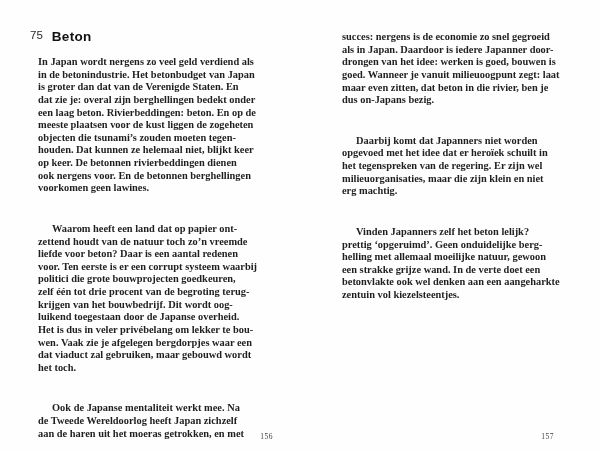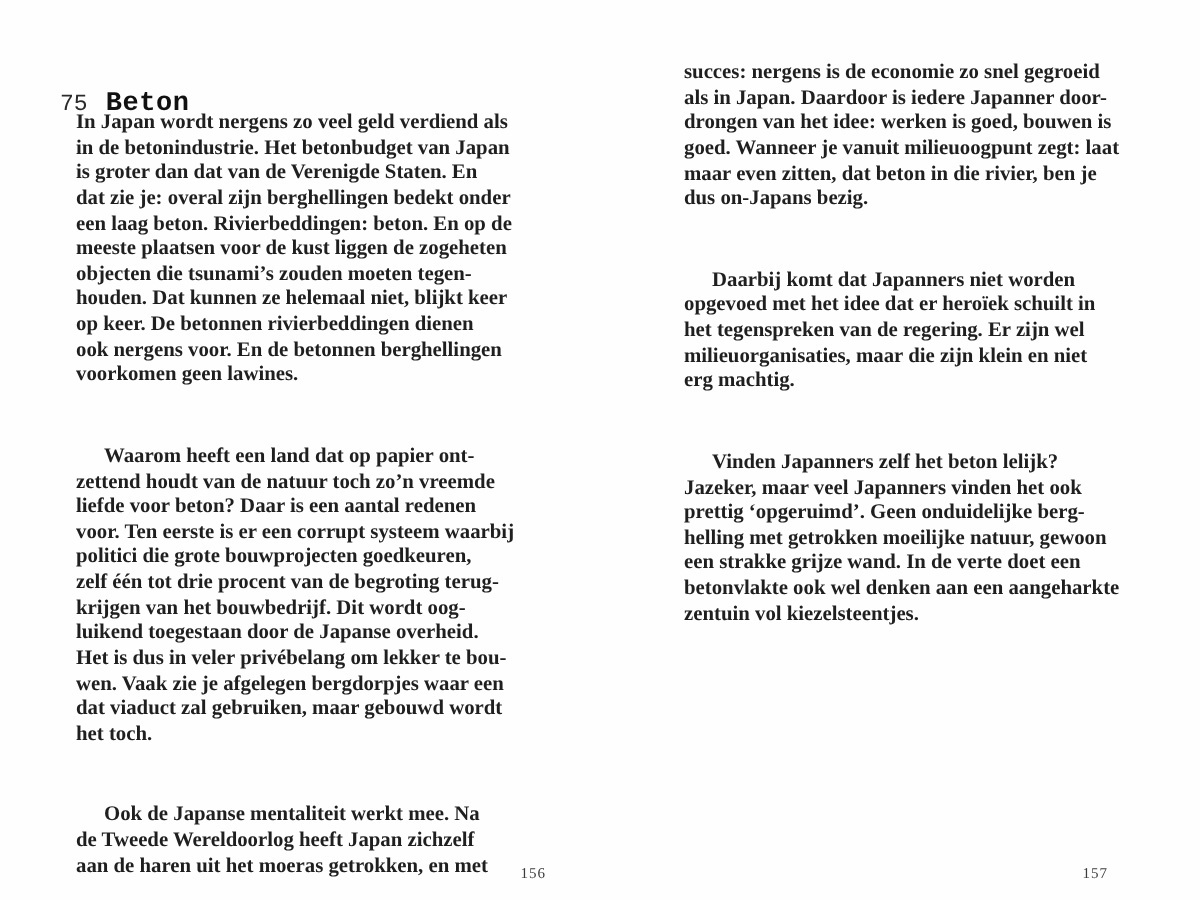--- a/index.html
+++ b/index.html
@@ -8,24 +8,24 @@
     width: 600px;
     height: 450px;
     background: #fefefe;
     overflow: hidden;
     font-family: "Liberation Serif", serif;
     color: #1f1f1f;
   }
   .chapter-header {
     position: absolute;
     left: 30px;
-    top: 45px;
+    top: 29px;
     display: flex;
-    align-items: center;
-    font-family: Liberation Mono, monospace;
+    align-items: flex-start;
+    font-family: Liberation Sans, sans-serif;
   }
   .chapter-number {
     font-size: 11.5px;
     color: #2b2b2b;
     margin-right: 9px;
   }
   .chapter-title {
     font-weight: bold;
     font-size: 13.5px;
     letter-spacing: 0.3px;
@@ -113,23 +113,22 @@
         </div>
         <div class="para indent">
           <div class="line">Daarbij komt dat Japanners niet worden</div>
           <div class="line">opgevoed met het idee dat er heroïek schuilt in</div>
           <div class="line">het tegenspreken van de regering. Er zijn wel</div>
           <div class="line">milieuorganisaties, maar die zijn klein en niet</div>
           <div class="line">erg machtig.</div>
         </div>
         <div class="para indent">
           <div class="line">Vinden Japanners zelf het beton lelijk?</div>
-          <div class="line">Jazeker, maar veel Japanners vinden het ook</div>
           <div class="line">prettig ‘opgeruimd’. Geen onduidelijke berg-</div>
-          <div class="line">helling met getrokken moeilijke natuur, gewoon</div>
+          <div class="line">helling met allemaal moeilijke natuur, gewoon</div>
           <div class="line">een strakke grijze wand. In de verte doet een</div>
           <div class="line">betonvlakte ook wel denken aan een aangeharkte</div>
           <div class="line">zentuin vol kiezelsteentjes.</div>
         </div>
       </div>
     <div class="page-number right-num">157</div>
   </div>
 
 </div>
 

